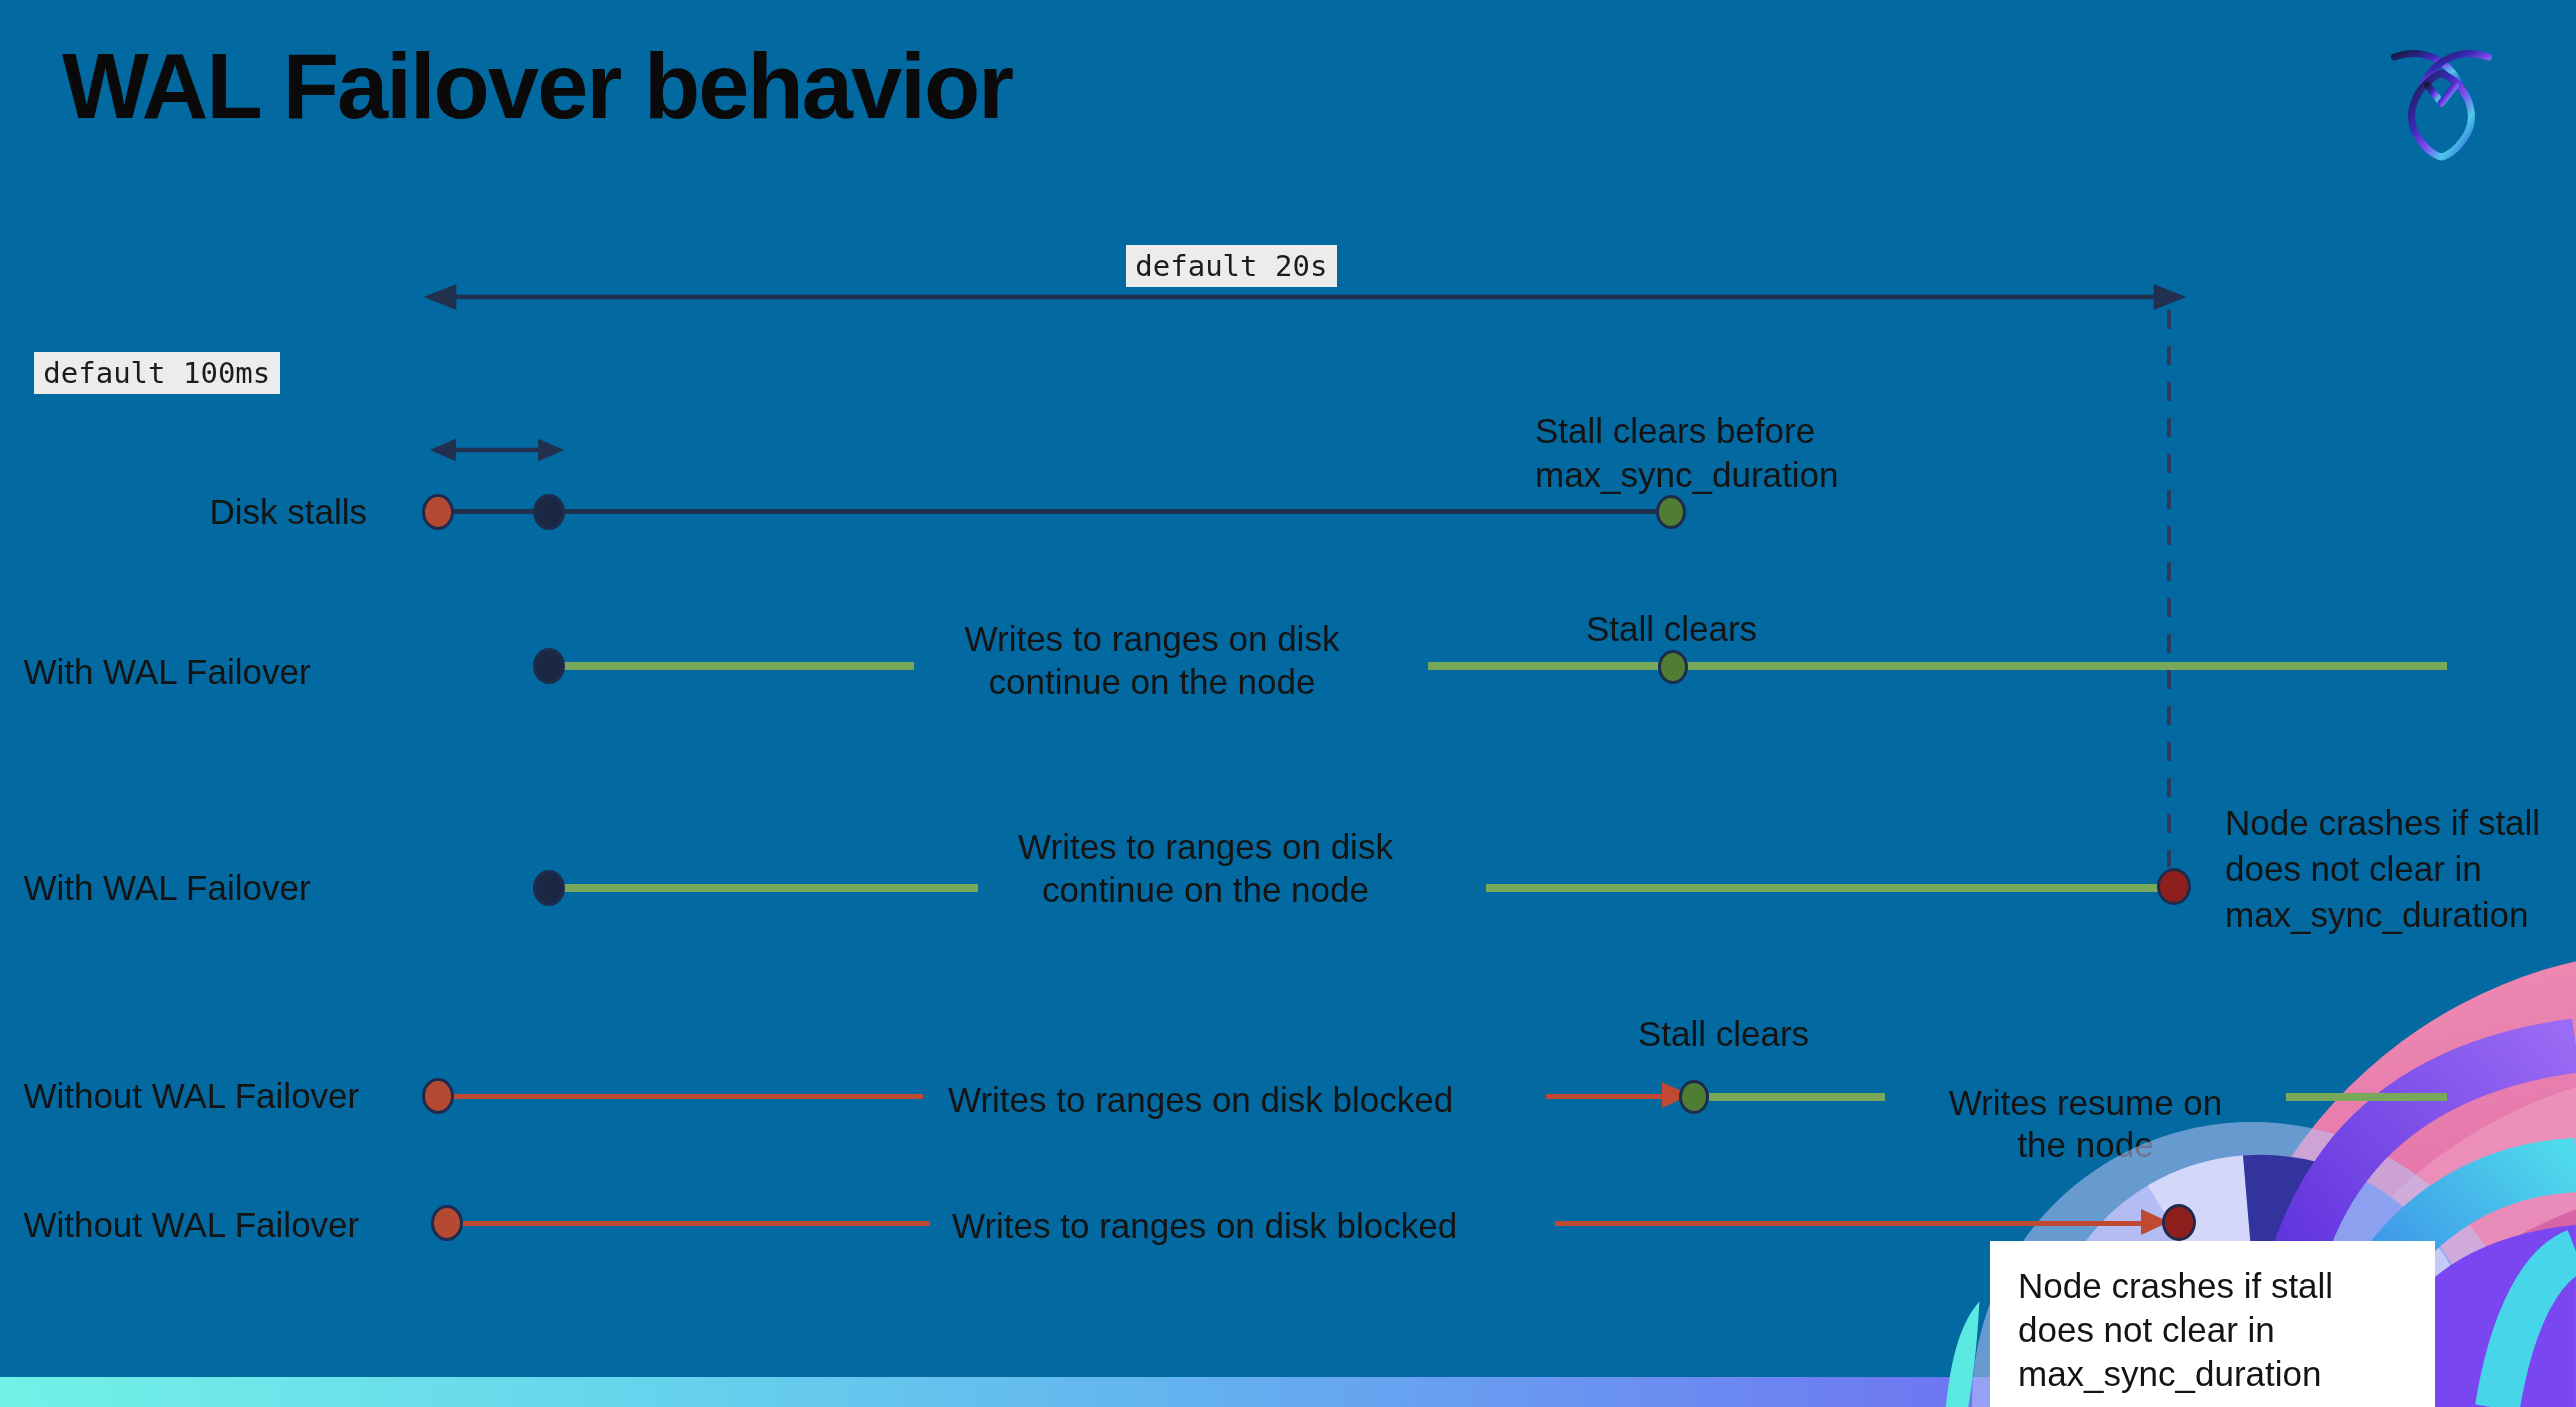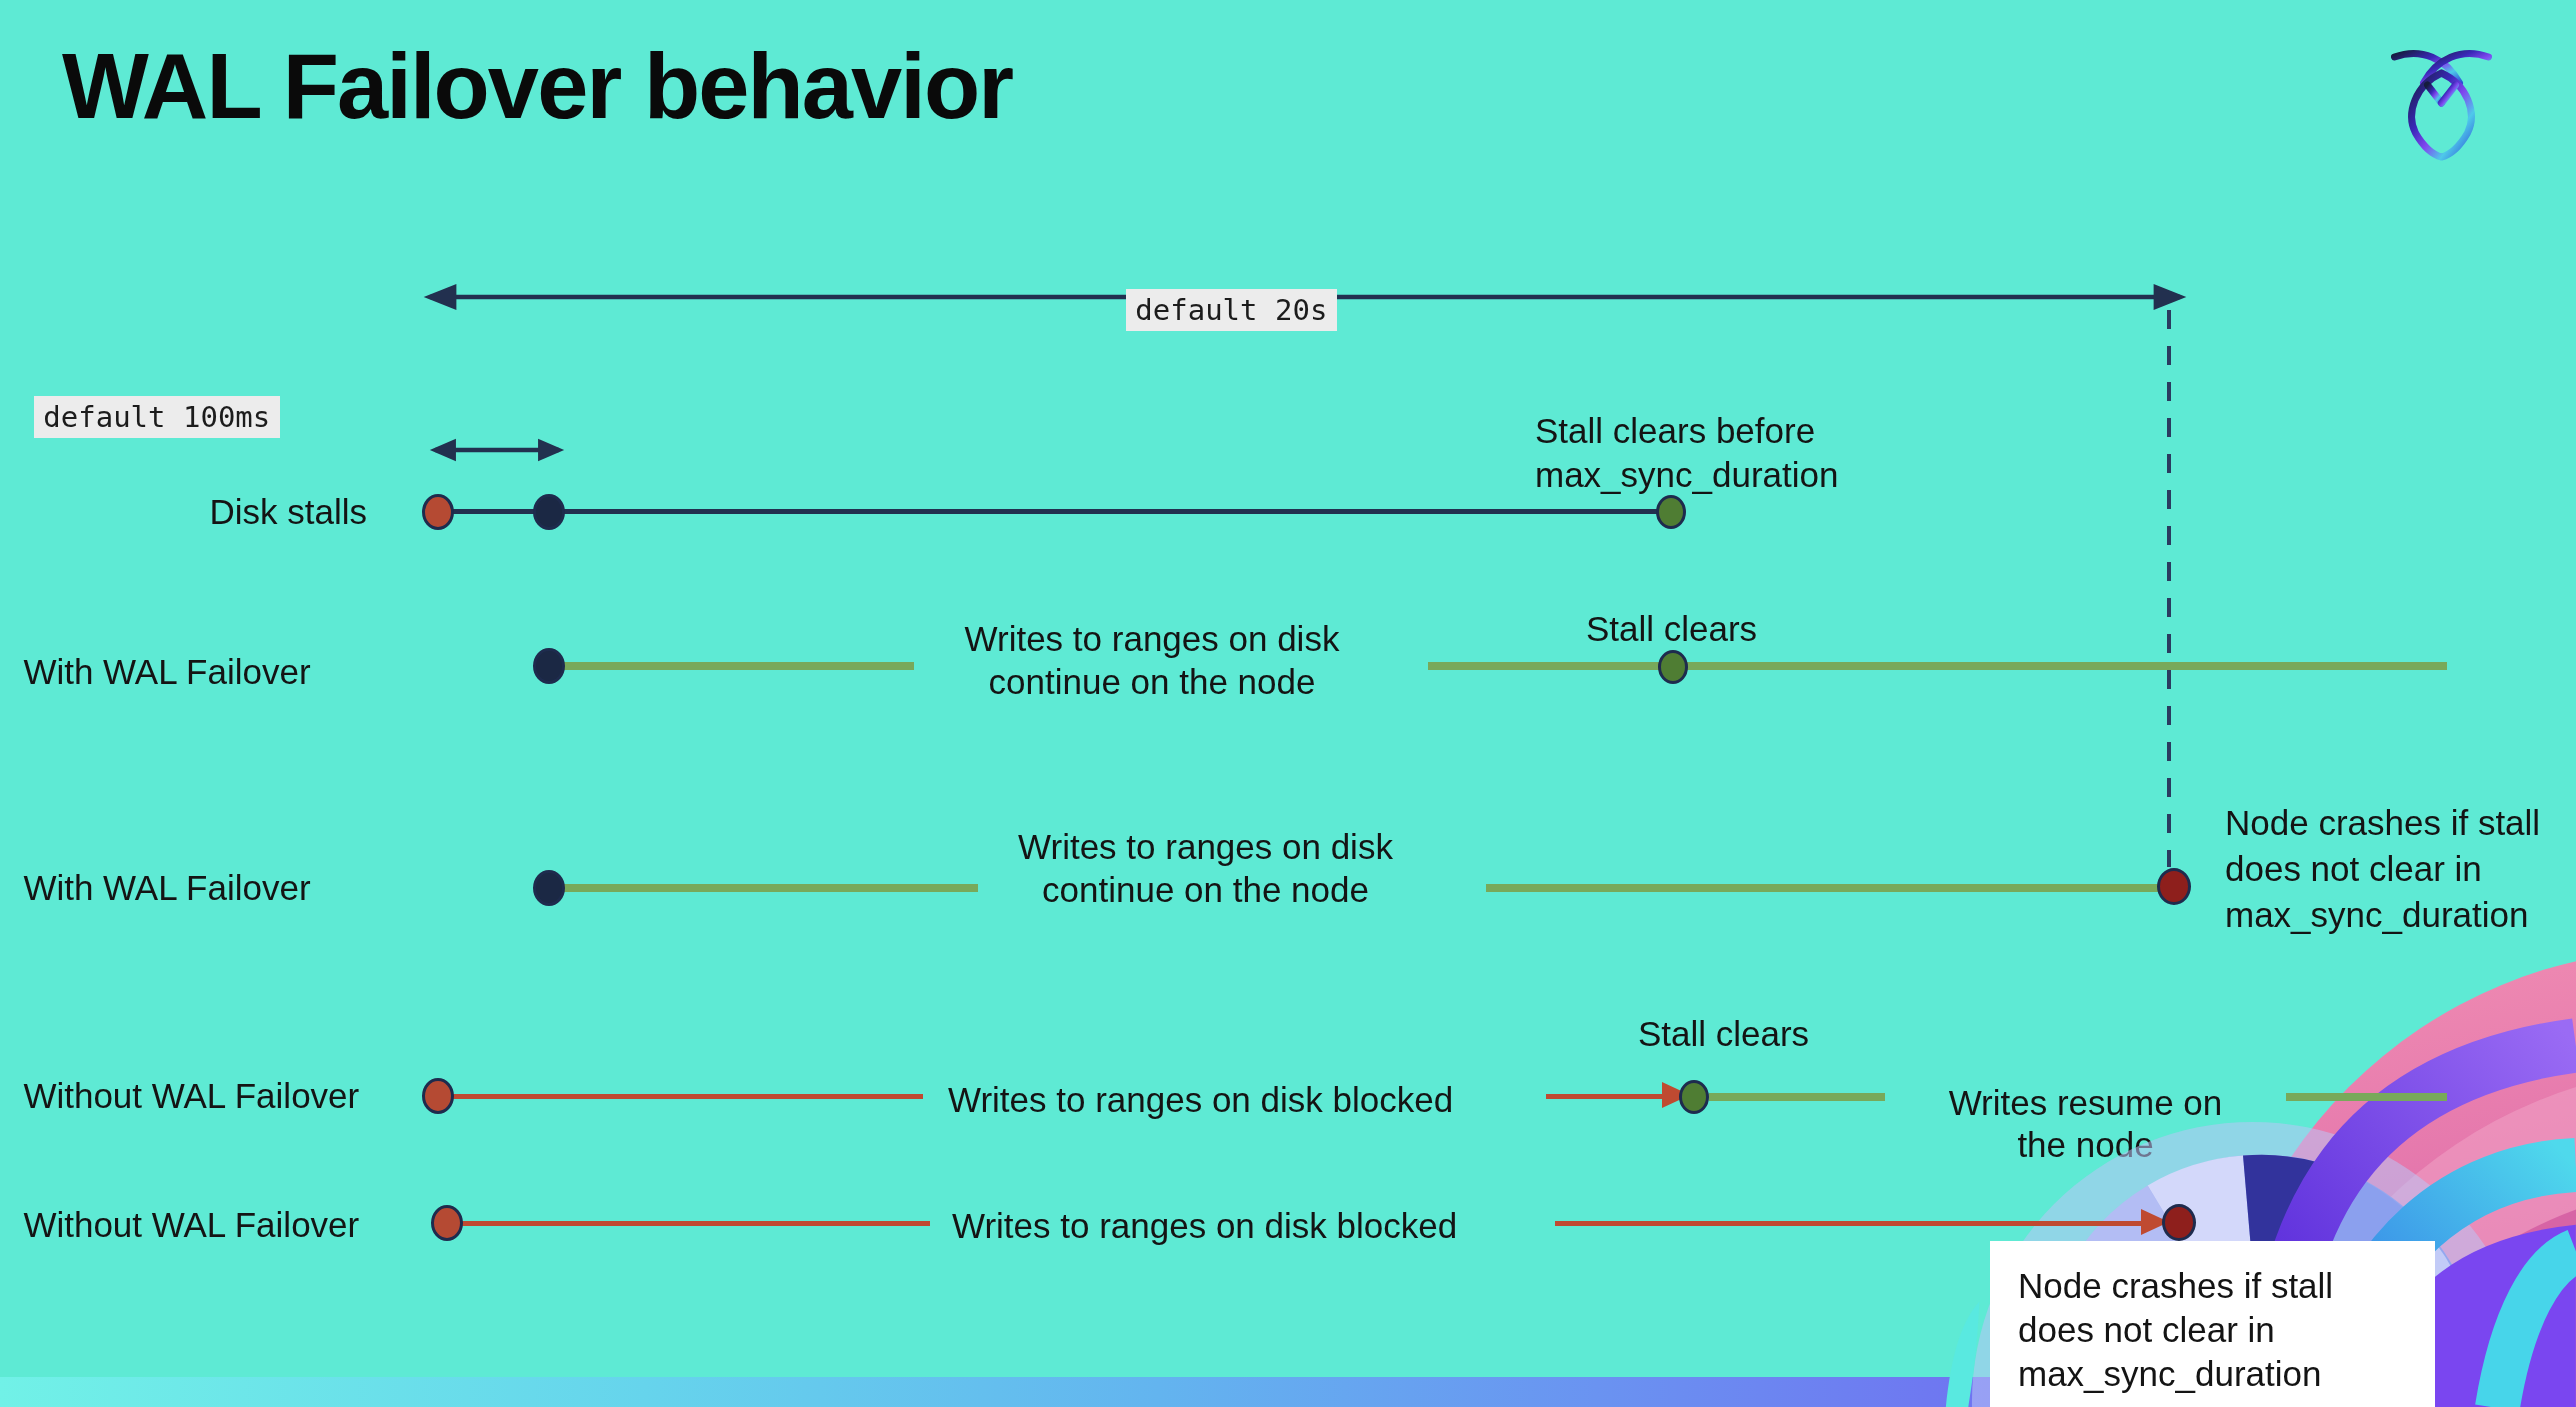--- a/index.html
+++ b/index.html
@@ -1,21 +1,21 @@
 <!DOCTYPE html>
 <html style="font-size:15px"><head>
 <meta charset="utf-8">
 <style>
   html,body{margin:0;padding:0;background:#ffffff;}
-  #page{position:relative;width:2576px;height:1408px;background:#5eead4;overflow:hidden;
+  #page{position:relative;width:2576px;height:1408px;background:#0369a1;overflow:hidden;
         font-family:"Liberation Sans",sans-serif;color:#111111;}
   .abs{position:absolute;}
   #title{left:62px;top:34px;font-size:92px;font-weight:700;letter-spacing:-1.9px;color:#0a0a0a;}
   .mono{font-family:"DejaVu Sans Mono",monospace;font-size:29px;color:#1c1c1c;
-        background:#ececec;padding:2.8px 9.3px;white-space:nowrap;line-height:36px;margin-top:44px;}
+        background:#ececec;padding:2.8px 9.3px;white-space:nowrap;line-height:36px;}
   .rowlabel{font-size:35px;line-height:41px;color:#141414;white-space:nowrap;}
   .note{font-size:35px;line-height:44px;color:#141414;}
   .center{text-align:center;}
   .right{text-align:right;}
   .hline{position:absolute;}
   .dot{position:absolute;border-radius:50%;box-sizing:border-box;border:3.7px solid #1e2b4d;}
   .dot-red{background:#b54a33;width:32px;height:36px;}
   .dot-navy{background:#1b2844;width:32px;height:36px;}
   .dot-green{background:#4f7d33;width:30px;height:34px;}
   .dot-crash{background:#8e1f1c;width:34px;height:37px;}

